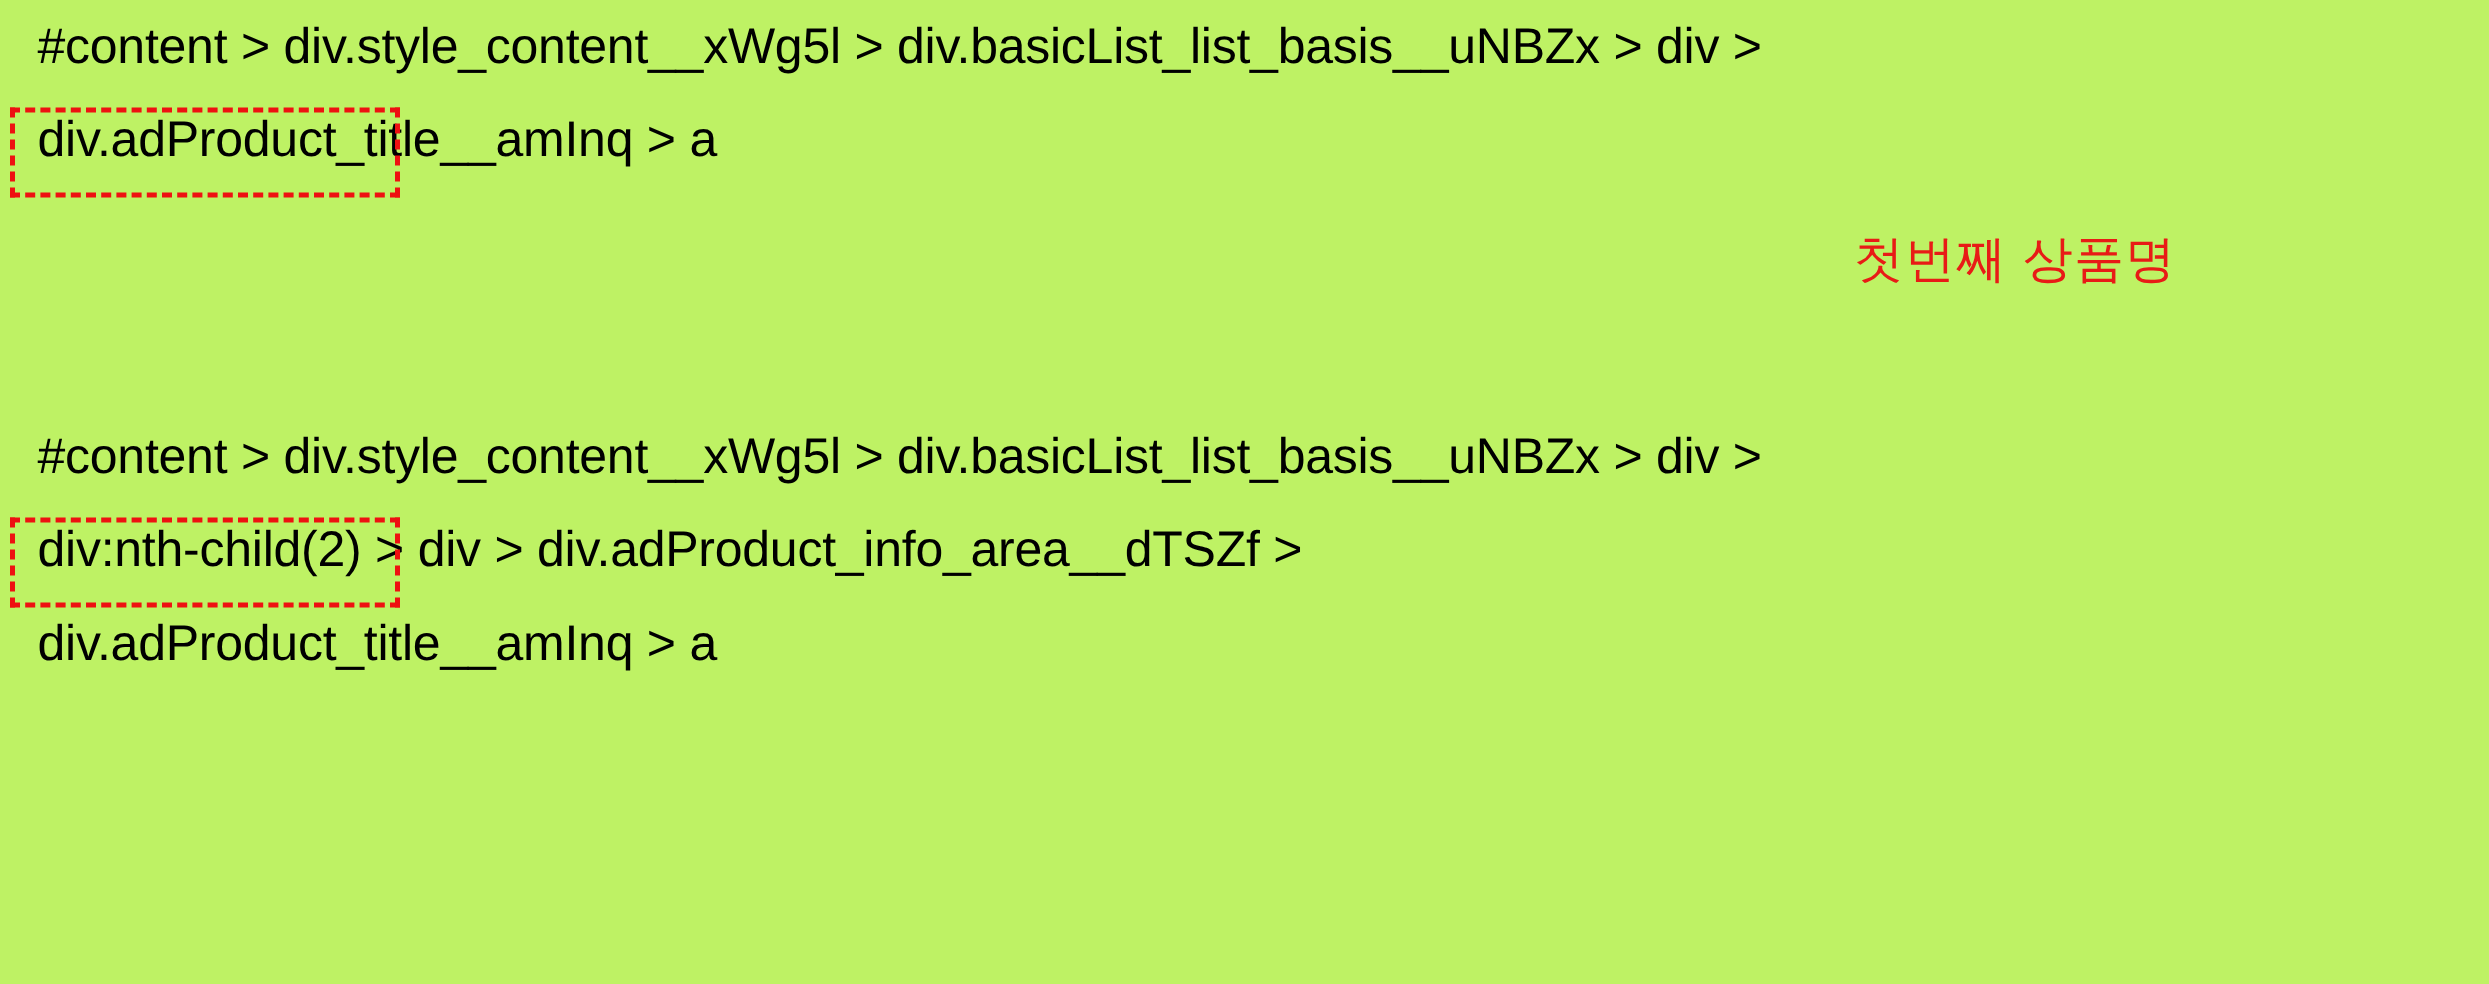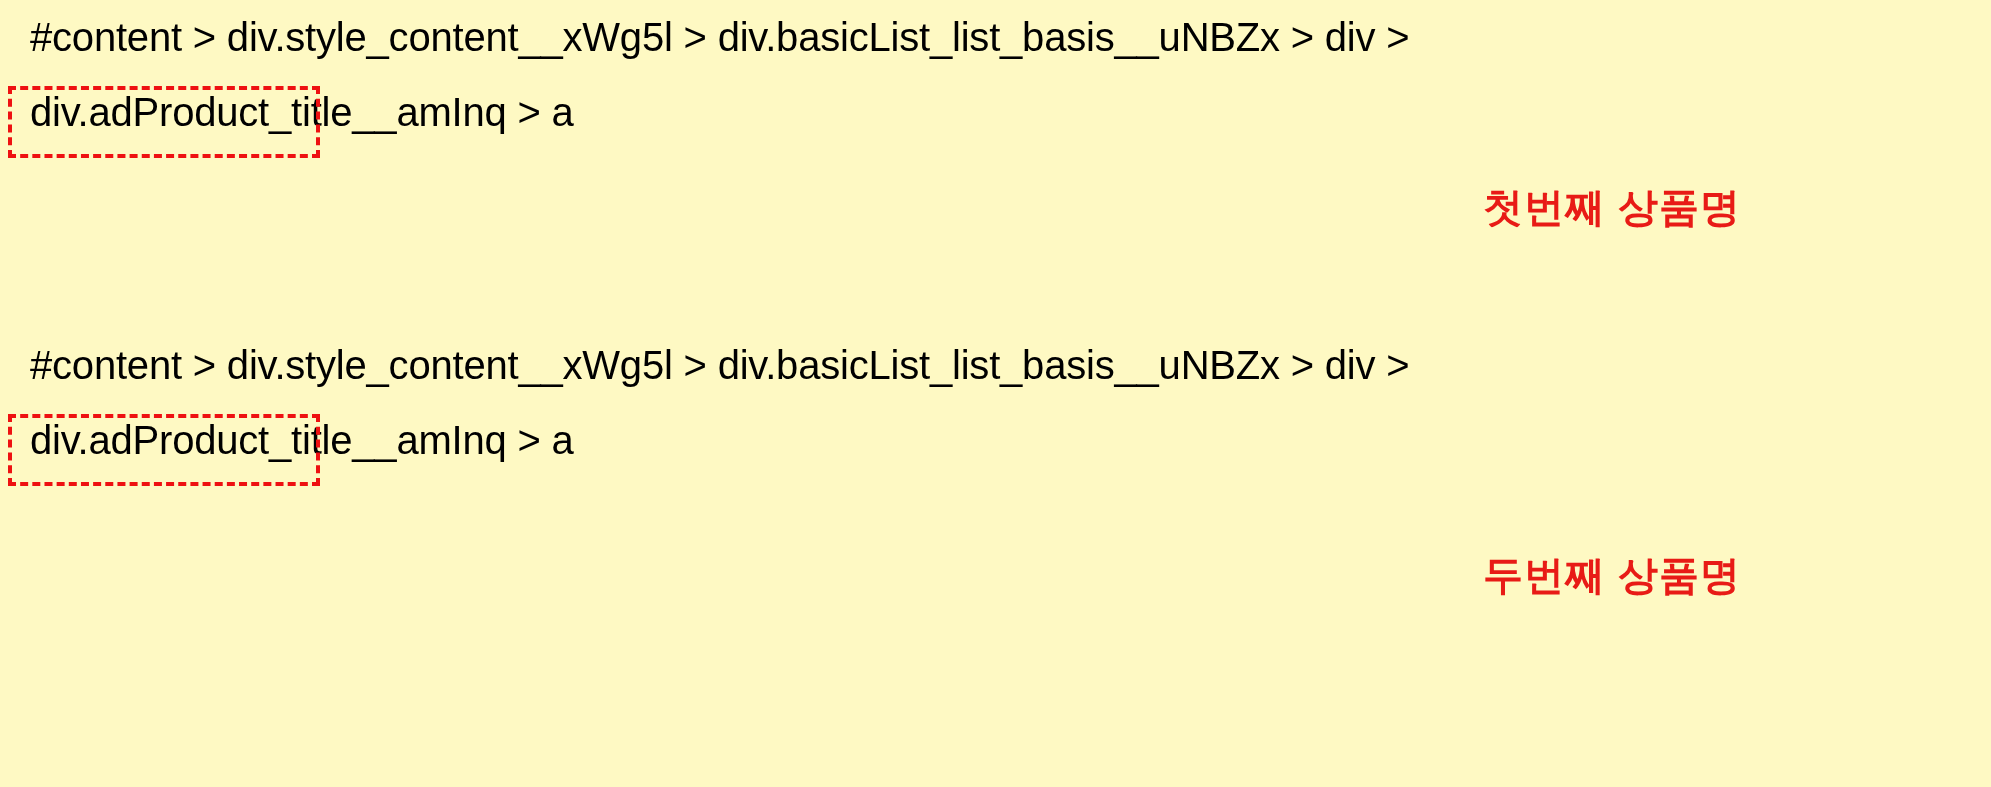--- a/index.html
+++ b/index.html
@@ -8,21 +8,21 @@
     background: #ffffff;
   }
   body {
     font-family: "Liberation Sans", "DejaVu Sans", sans-serif;
     color: #000000;
   }
   #page {
     position: relative;
     width: 1991px;
     height: 787px;
-    background: #fef9c3;
+    background: #bef264;
     overflow: hidden;
   }
 
   
   .selector-block {
     position: absolute;
     left: 0;
     width: 1991px;
   }
   #block-1 { top: 0px; }
@@ -63,21 +63,21 @@
     top: 414px;
     width: 312px;
     height: 72px;
   }
 
   
   .annotation {
     position: absolute;
     color: #e81b16;
     font-size: 40px;
-    font-weight: 700;
+    font-weight: 400;
     white-space: nowrap;
     letter-spacing: 1px;
   }
   #annotation-1 {
     left: 1483px;
     top: 180px;
   }
   #annotation-2 {
     left: 1483px;
     top: 548px;
@@ -99,21 +99,23 @@
 
   <div class="highlight-box" id="highlight-1"></div>
 
   <div class="annotation" id="annotation-1">첫번째 상품명</div>
 
   <div class="selector-block" id="block-2">
     <div class="sel-line">
       <span class="tok">#content &gt; div.style_content__xWg5l &gt; div.basicList_list_basis__uNBZx &gt; div &gt;</span>
     </div>
     <div class="sel-line">
+      <span class="tok">div:nth-child(2) &gt; div &gt; div.adProduct_info_area__dTSZf &gt;</span>
+    </div>
+    <div class="sel-line">
       <span class="tok">div.adProduct_title__amInq &gt; a</span>
     </div>
   </div>
 
   <div class="highlight-box" id="highlight-2"></div>
 
-  <div class="annotation" id="annotation-2">두번째 상품명</div>
 
 </div>
 
 </body></html>

